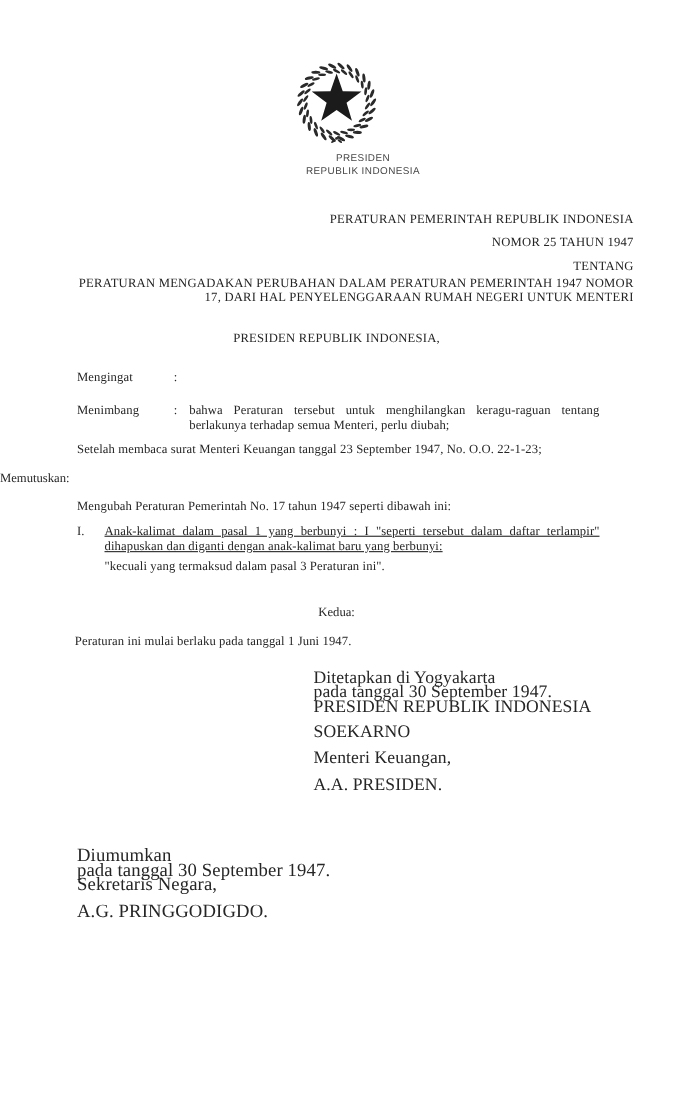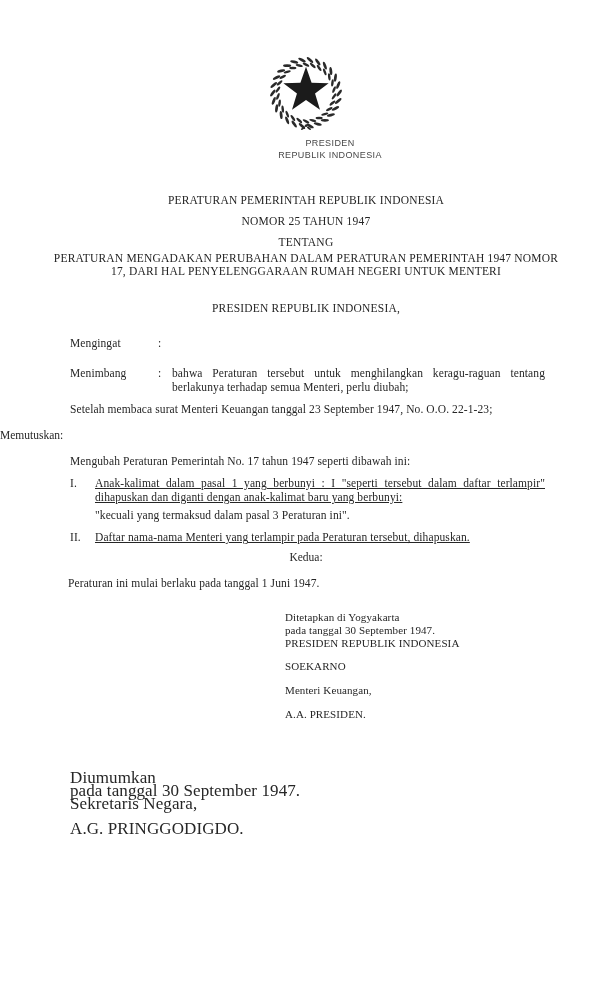--- a/index.html
+++ b/index.html
@@ -10,42 +10,42 @@
     font-family:"Liberation Serif", serif;
     color:#262626;
     overflow:hidden;
   }
   .abs{position:absolute;}
   .emblem{top:52px;left:50%;transform:translateX(-50%);width:86px;height:82px;}
   .emblem svg{display:block;}
   .caption{top:138px;left:0;right:0;text-align:center;
     font-family:"Liberation Sans", sans-serif;font-size:9px;line-height:11.5px;
     color:#474747;letter-spacing:0.4px;padding-left:48px;}
-  .titleblock{top:194px;left:36px;right:36px;text-align:center;
+  .titleblock{top:194px;left:36px;right:36px;text-align:right;
     font-size:11.5px;line-height:13px;letter-spacing:0.2px;color:#242424;}
   .titleblock .t2{margin-top:8px;}
   .titleblock .t3{margin-top:8px;}
   .titleblock .subject{margin-top:3px;line-height:12.5px;}
   .opening{top:302px;left:0;right:0;text-align:center;font-size:11.5px;letter-spacing:0.2px;}
   .body-text{font-size:11.5px;line-height:13.8px;letter-spacing:0.1px;}
   .considerations{top:337px;left:70px;width:475px;}
   .cons-row{display:grid;grid-template-columns:88px 14px 1fr;}
   .cons-row + .cons-row{margin-top:16px;}
   .cons-text{text-align:justify;}
   .reading{top:403px;left:70px;width:478px;}
   .memutuskan{top:429px;left:0;right:0;text-align:left;font-size:11.5px;}
   .mengubah{top:455px;left:70px;width:478px;}
   .list{top:477px;left:70px;width:475px;}
   .list-item{display:grid;grid-template-columns:25px 1fr;}
   .list-item .item-text{text-align:justify;text-decoration:underline;}
   .item-sub{margin-top:4px;margin-left:25px;}
   .list-item.second{margin-top:9px;}
   .kedua{top:551px;left:0;right:0;text-align:center;font-size:11.5px;}
   .effective{top:577px;left:68px;width:480px;}
-  .enactment{top:611px;left:285px;width:280px;font-size:11px;line-height:12.8px;letter-spacing:0.1px;}
+  .enactment{top:611px;left:285px;width:280px;font-size:16px;line-height:12.8px;letter-spacing:0.1px;}
   .enactment .sig{margin-top:11px;}
   .promulgation{top:739px;left:70px;width:300px;font-size:17px;line-height:12.8px;letter-spacing:0.1px;margin-top:33px;}
   .promulgation .sig{margin-top:13px;}
 </style>
 </head>
 <body>
 
 <div class="page">
 
   <div class="abs emblem">
@@ -147,24 +147,20 @@
   <div class="abs memutuskan">Memutuskan:</div>
 
   <div class="abs mengubah body-text">Mengubah Peraturan Pemerintah No. 17 tahun 1947 seperti dibawah ini:</div>
 
   <div class="abs list body-text">
     <div class="list-item">
       <div class="item-num">I.</div>
       <div class="item-text">Anak-kalimat dalam pasal 1 yang berbunyi : I "seperti tersebut dalam daftar terlampir" dihapuskan dan diganti dengan anak-kalimat baru yang berbunyi:</div>
     </div>
     <div class="item-sub">"kecuali yang termaksud dalam pasal 3 Peraturan ini".</div>
-    <div class="list-item second">
-      <div class="item-num">II.</div>
-      <div class="item-text">Daftar nama-nama Menteri yang terlampir pada Peraturan tersebut, dihapuskan.</div>
-    </div>
   </div>
 
   <div class="abs kedua">Kedua:</div>
 
   <div class="abs effective body-text">Peraturan ini mulai berlaku pada tanggal 1 Juni 1947.</div>
 
   <div class="abs enactment">
     <div>Ditetapkan di Yogyakarta</div>
     <div>pada tanggal 30 September 1947.</div>
     <div>PRESIDEN REPUBLIK INDONESIA</div>

